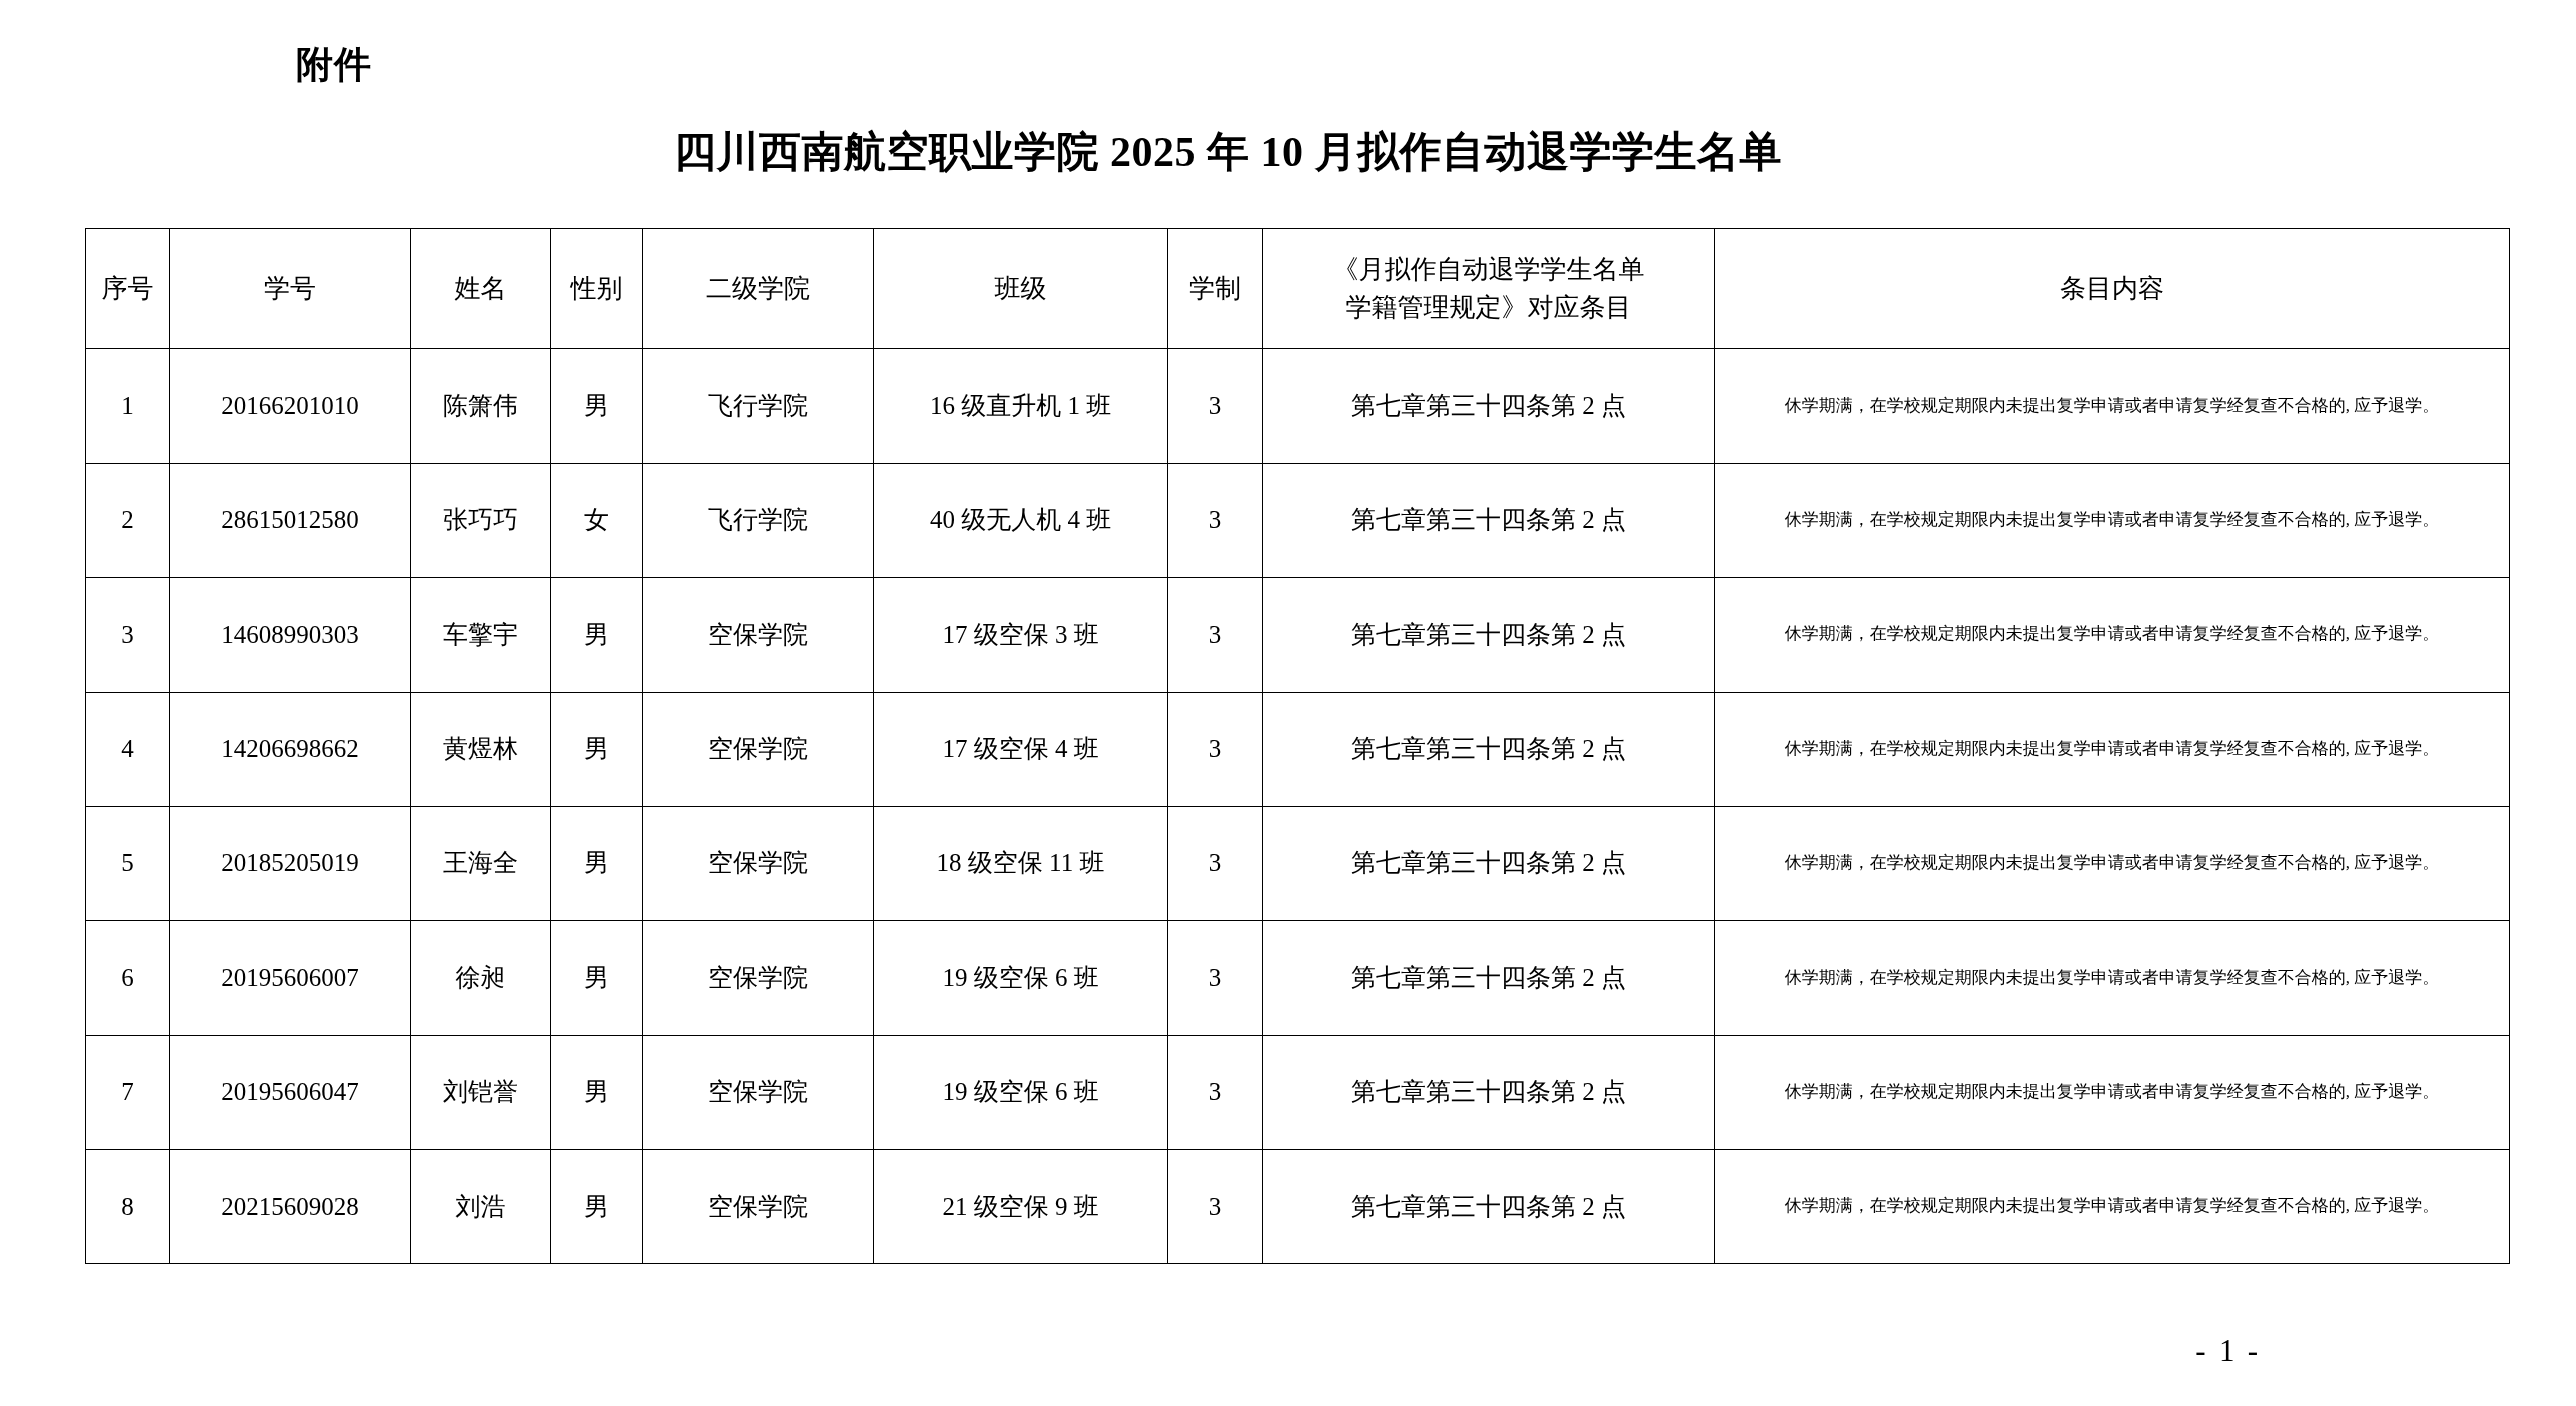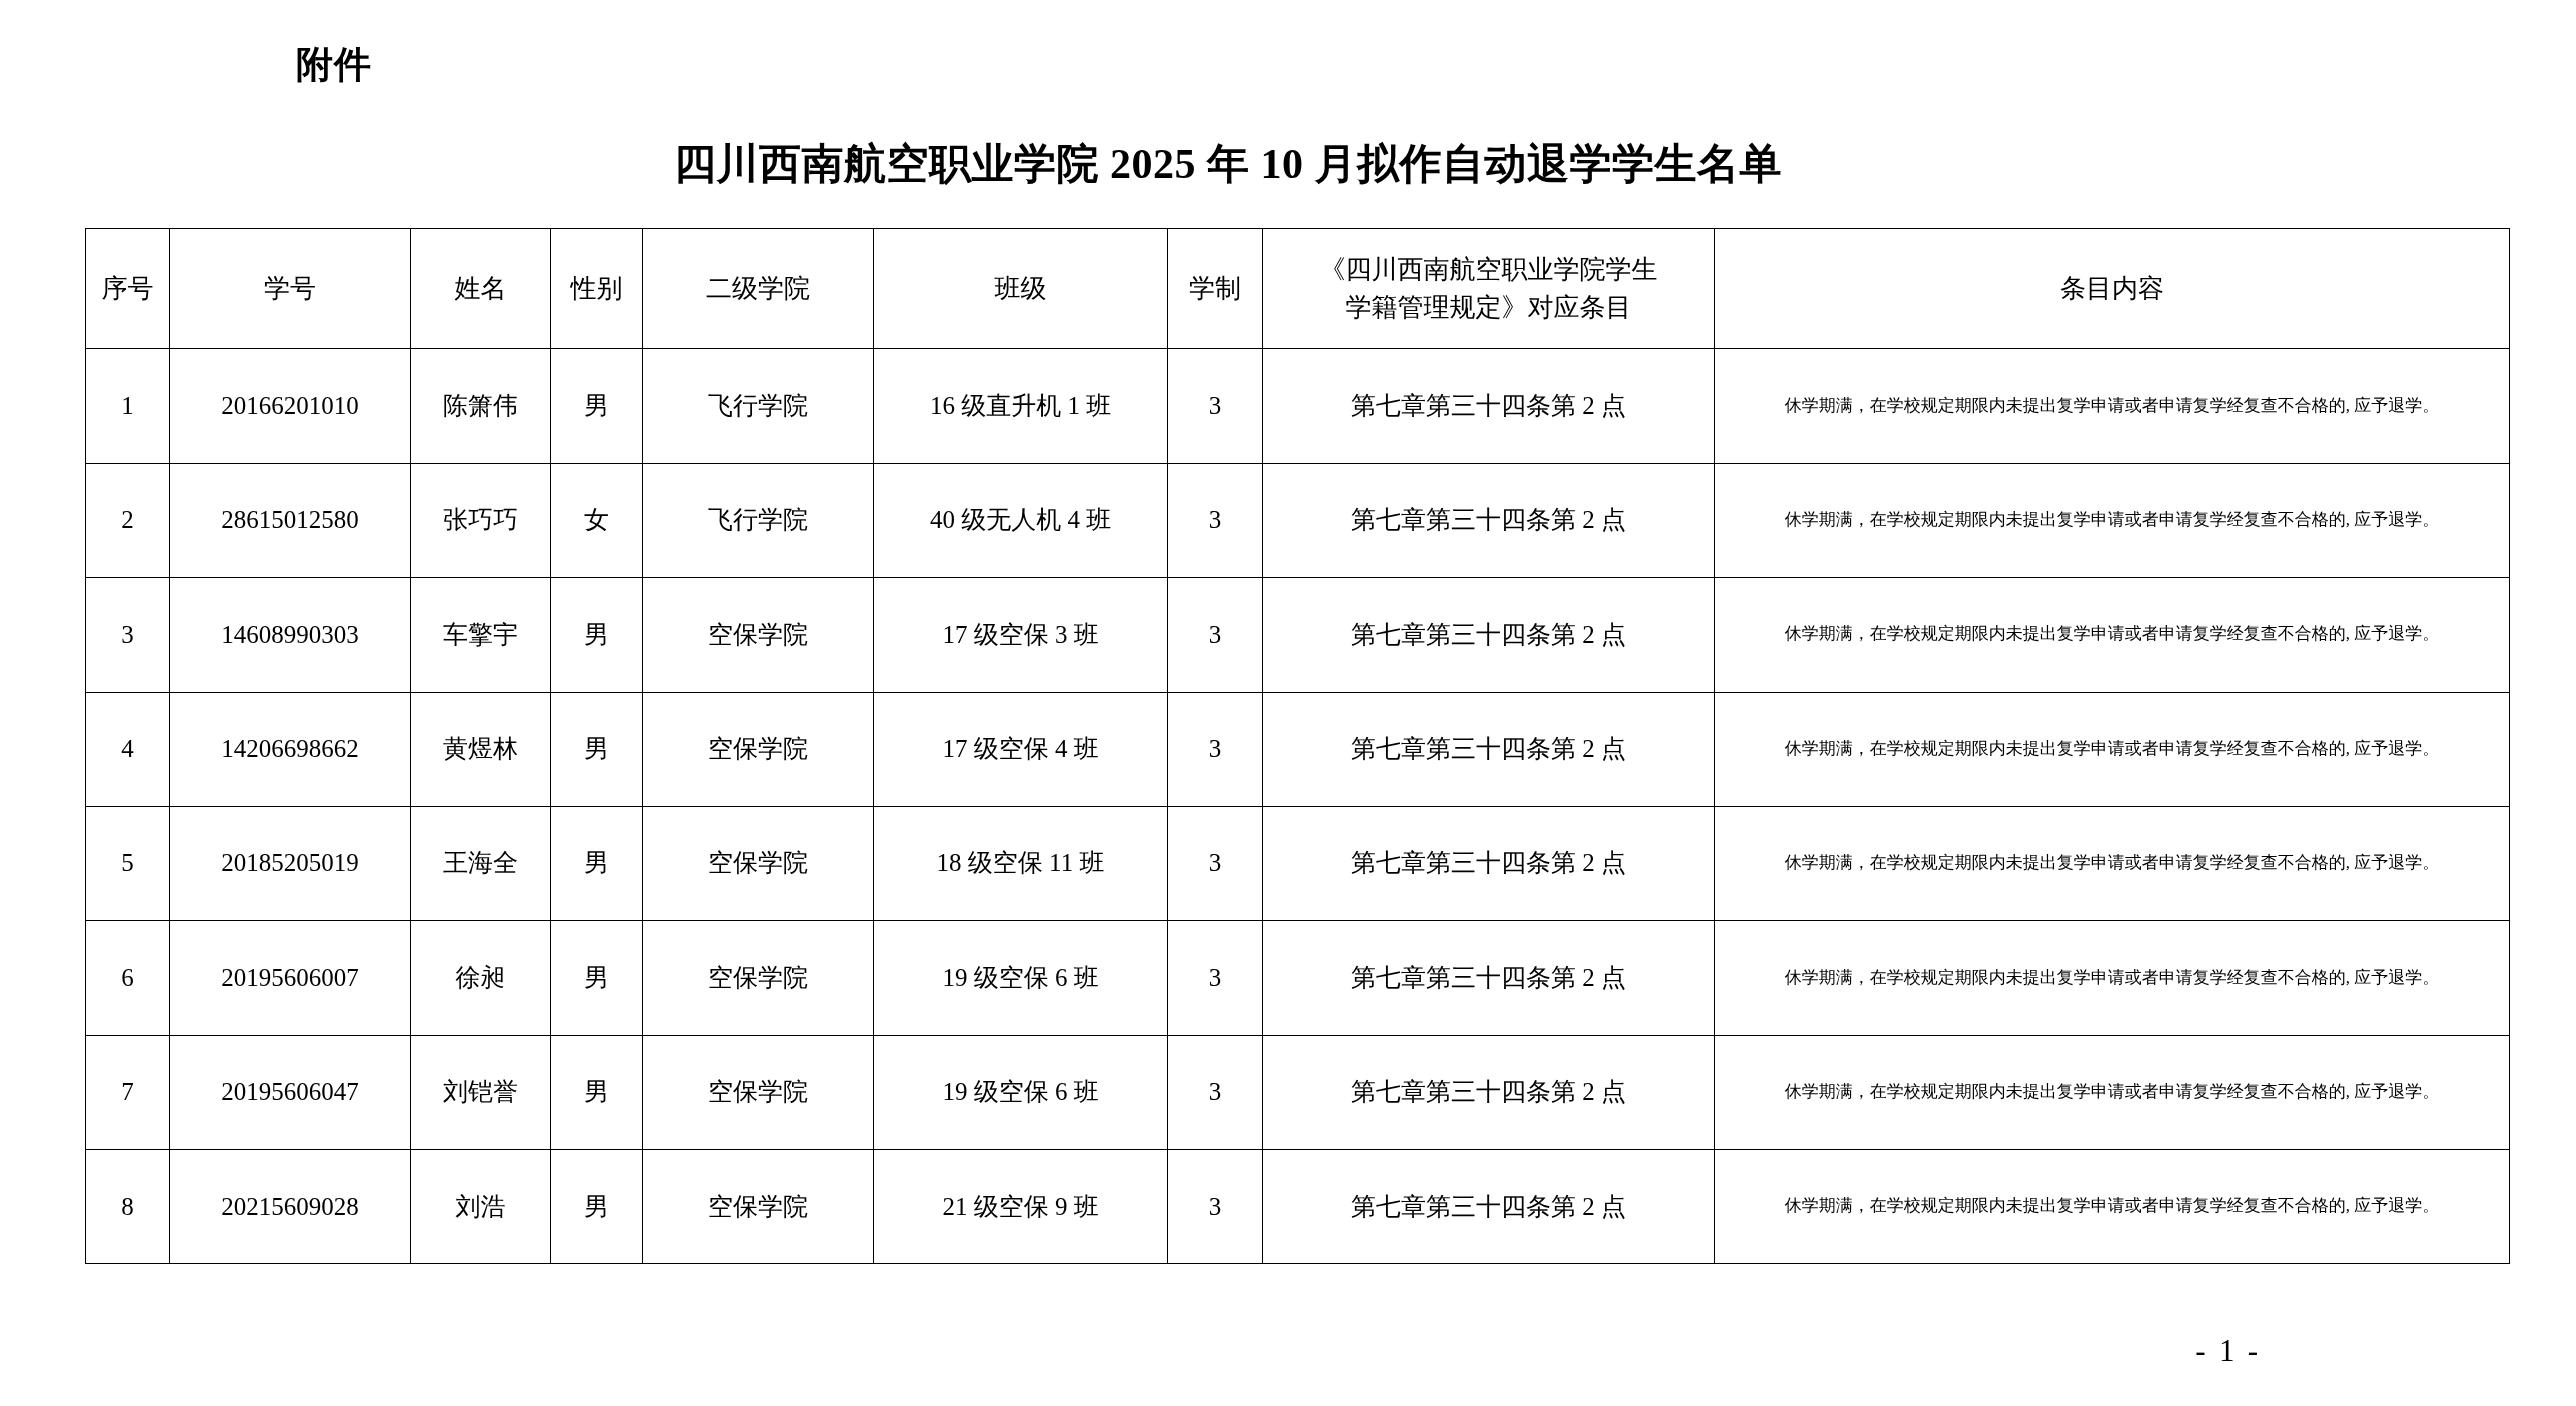--- a/index.html
+++ b/index.html
@@ -26,21 +26,21 @@
     top: 40px;
     font-size: 37px;
     font-weight: 700;
     letter-spacing: 0.9px;
     font-family: "Liberation Sans", sans-serif;
   }
   .doc-title {
     position: absolute;
     left: 0;
     right: 0;
-    top: 136px;
+    top: 124px;
     text-align: center;
     font-size: 42px;
     font-weight: 700;
     letter-spacing: 0.5px;
     font-family: "Liberation Serif", serif;
   }
   .table-wrap {
     position: absolute;
     left: 75px;
     top: 228px;
@@ -120,21 +120,21 @@
       <thead>
         <tr>
           <th>序号</th>
           <th>学号</th>
           <th>姓名</th>
           <th>性别</th>
           <th>二级学院</th>
           <th>班级</th>
           <th>学制</th>
           <th>
-            <span class="hdr-line">《四川西南航空职业学院学生</span>
+            <span class="hdr-line">《月拟作自动退学学生名单</span>
             <span class="hdr-line">学籍管理规定》对应条目</span>
           </th>
           <th>条目内容</th>
         </tr>
       </thead>
       <tbody>
         <tr>
           <td>1</td>
           <td>20166201010</td>
           <td>陈箫伟</td>

